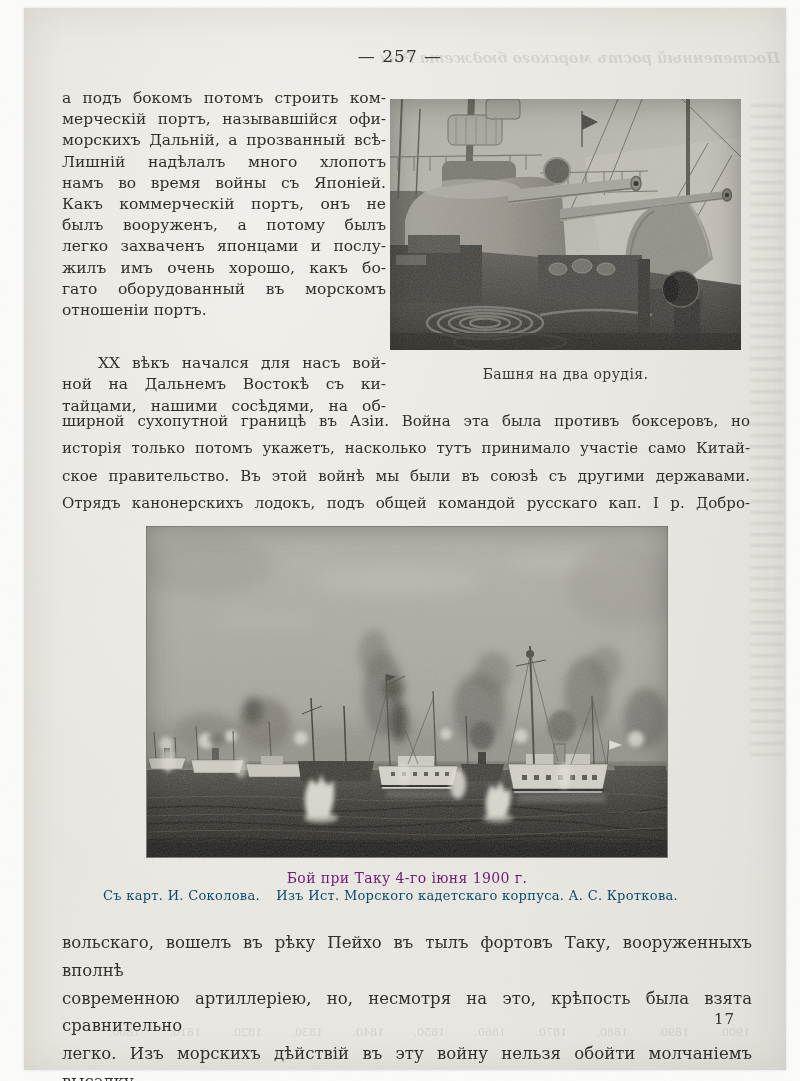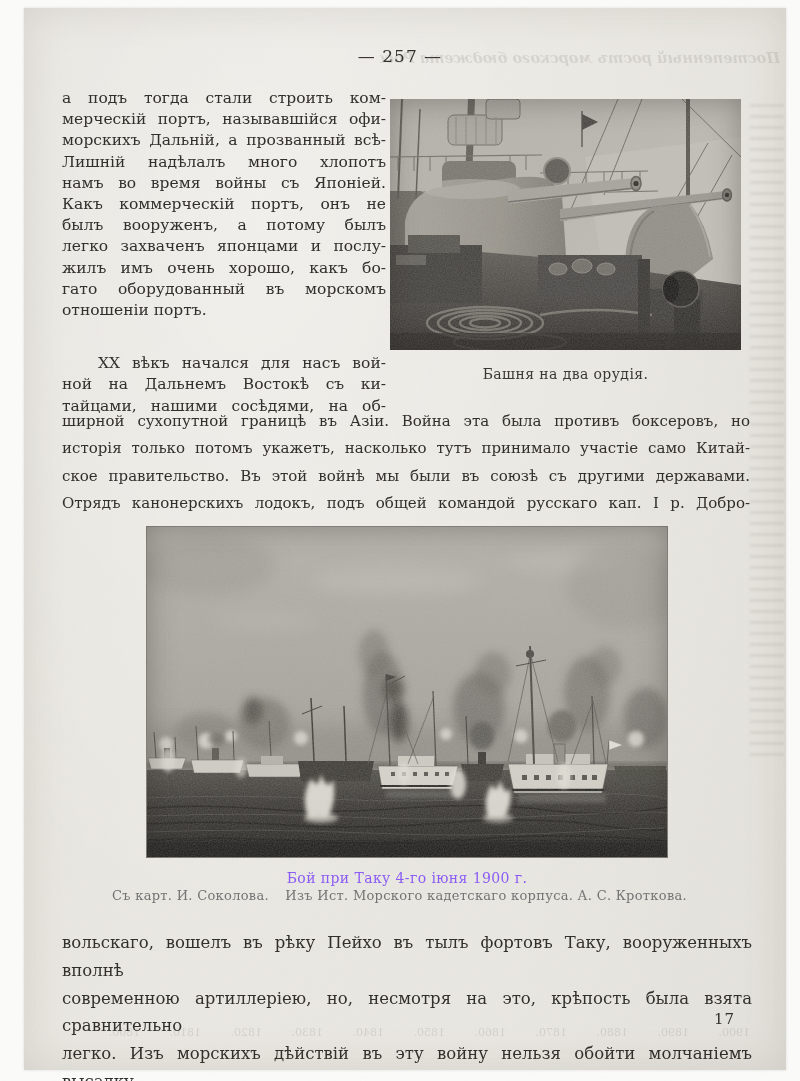--- a/index.html
+++ b/index.html
@@ -33,38 +33,38 @@
   .jline-last{text-align:left;text-align-last:left;}
   .indent{padding-left:36px;margin-top:32px;}
   figure{margin:0;padding:3px;}
   .fig-turret{position:absolute;left:387px;top:96px;width:351px;}
   .fig-battle{position:absolute;left:143px;top:523px;width:522px;}
   .photo-frame{position:relative;display:block;line-height:0;}
   .photo-vignette{position:absolute;left:0;top:0;right:0;bottom:0;
                   box-shadow:inset 0 0 30px rgba(45,43,38,.38);pointer-events:none;}
   figcaption{line-height:normal;}
   .cap-turret{margin-top:16px;text-align:center;font-size:14px;color:#3a3833;letter-spacing:.4px;}
-  .cap-battle{margin-top:12px;text-align:center;font-size:14px;color:#8b5cf6;letter-spacing:.4px;}
-  .credits{position:absolute;left:112px;top:888px;width:575px;display:flex;
-           justify-content:space-between;font-size:13px;color:#737373;letter-spacing:.3px;}
+  .cap-battle{margin-top:12px;text-align:center;font-size:14px;color:#701a75;letter-spacing:.4px;}
+  .credits{position:absolute;left:103px;top:888px;width:575px;display:flex;
+           justify-content:space-between;font-size:13px;color:#0c4a6e;letter-spacing:.3px;}
   .grain-layer{position:absolute;left:0;top:0;pointer-events:none;opacity:.45;}
 </style>
 </head>
 <body>
 
 <div class="sheet">
   <div class="paper"></div>
 
   <div class="bleed bleed-top">Постепенный ростъ морского бюджета Россіи за періодъ съ 1895 по 1909 гг.</div>
   <div class="bleed-right"></div>
 
   <div class="folio">— 257 —</div>
 
   <div class="coltext">
-    <div class="jline">а подъ тогда стали строить ком-</div>
+    <div class="jline">а подъ бокомъ потомъ строить ком-</div>
     <div class="jline">мерческій портъ, называвшійся офи-</div>
     <div class="jline">морскихъ Дальній, а прозванный всѣ-</div>
     <div class="jline">Лишній надѣлалъ много хлопотъ</div>
     <div class="jline">намъ во время войны съ Японіей.</div>
     <div class="jline">Какъ коммерческій портъ, онъ не</div>
     <div class="jline">былъ вооруженъ, а потому былъ</div>
     <div class="jline">легко захваченъ японцами и послу-</div>
     <div class="jline">жилъ имъ очень хорошо, какъ бо-</div>
     <div class="jline">гато оборудованный въ морскомъ</div>
     <div class="jline jline-last">отношеніи портъ.</div>

